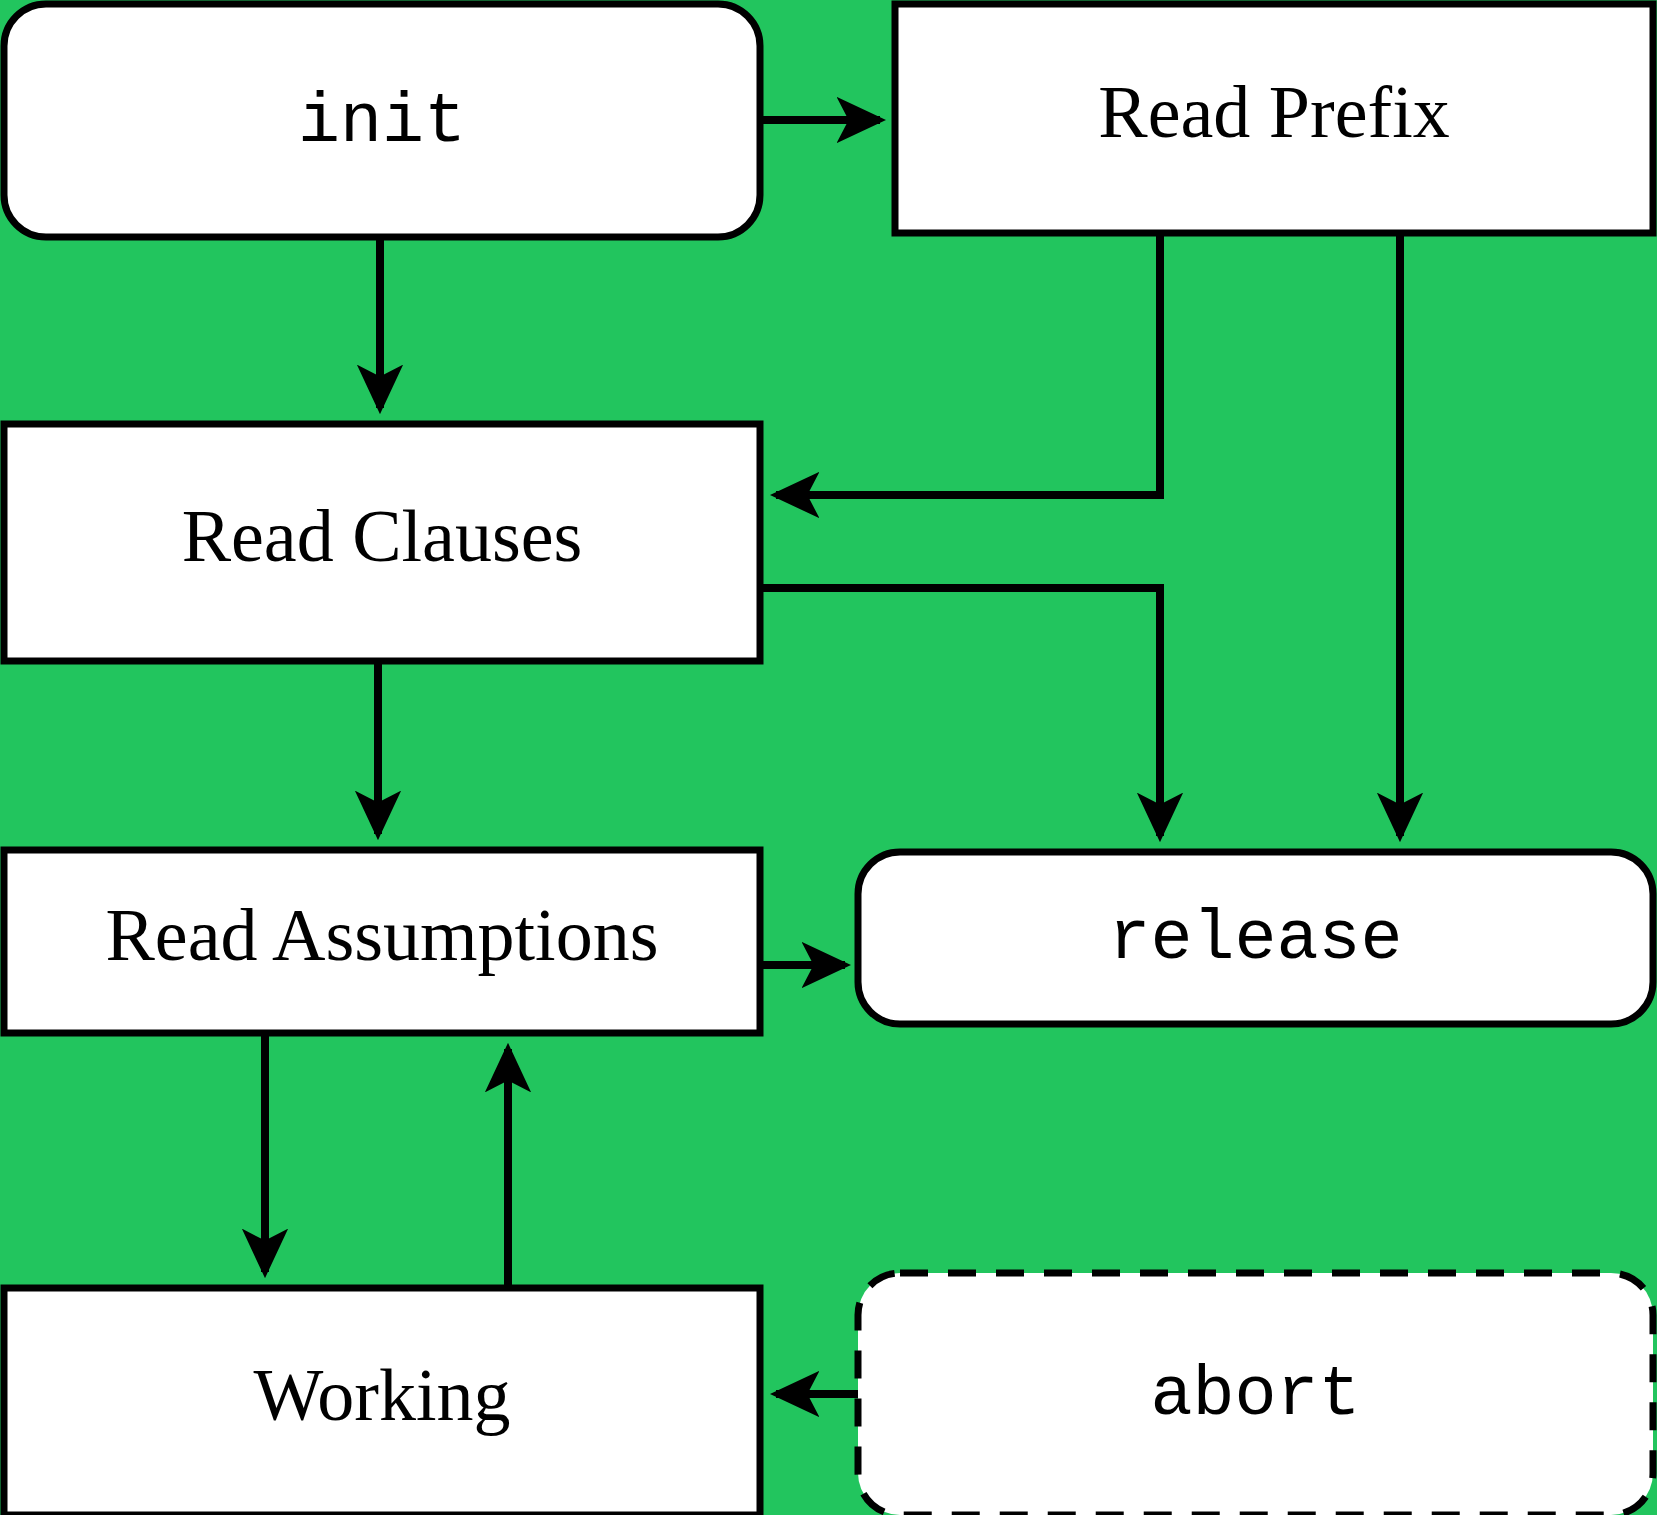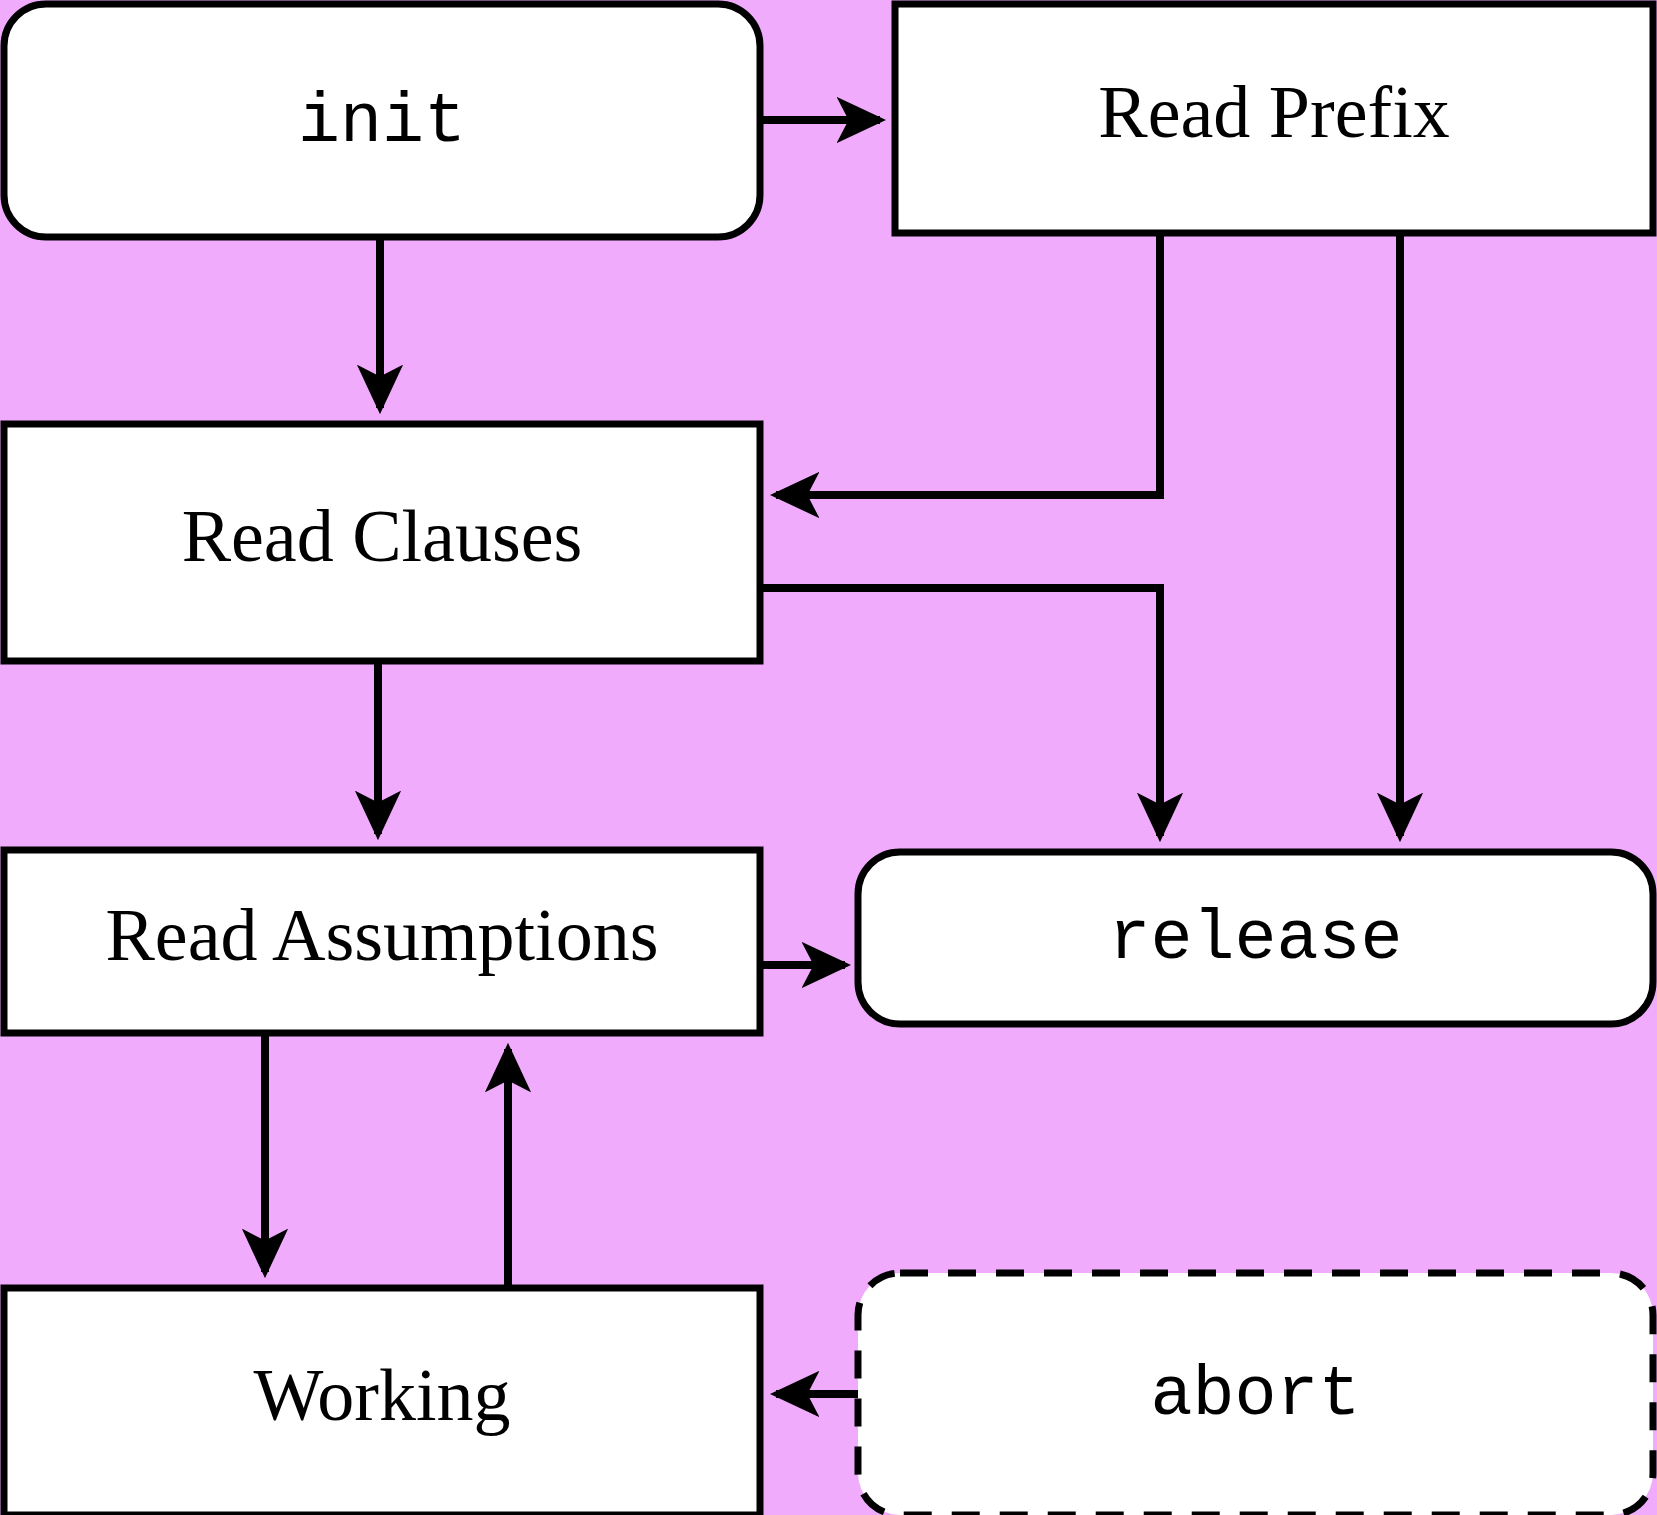--- a/index.html
+++ b/index.html
@@ -10,21 +10,21 @@
   body {
     width: 1657px;
     height: 1515px;
     overflow: hidden;
     font-family: "Liberation Serif", serif;
   }
   #diagram-root {
     position: relative;
     width: 1657px;
     height: 1515px;
-    background: #f0abfc;
+    background: #22c55e;
   }
   svg.diagram {
     display: block;
     width: 1657px;
     height: 1515px;
   }
   .node-box {
     fill: #ffffff;
     stroke: #000000;
     stroke-width: 7;

